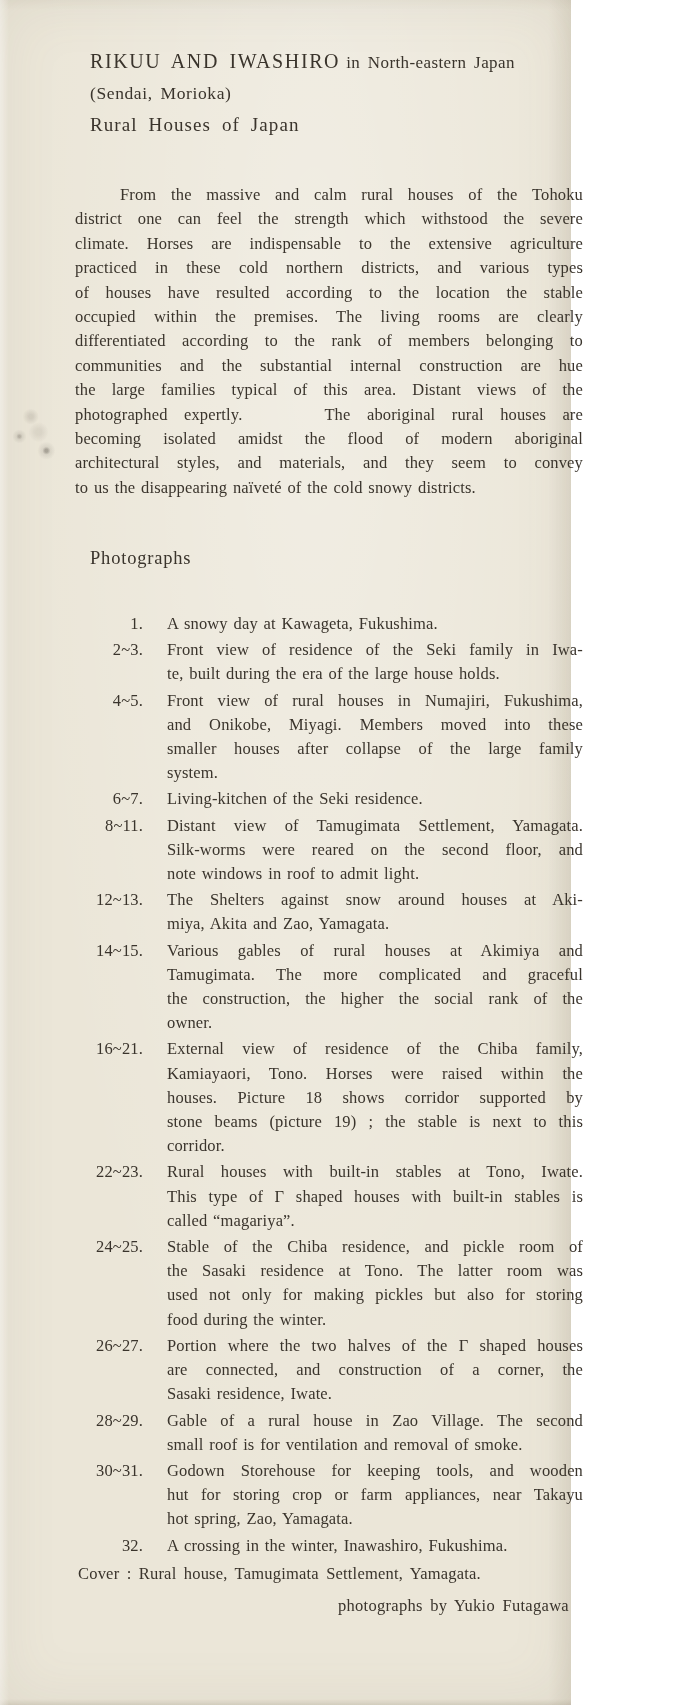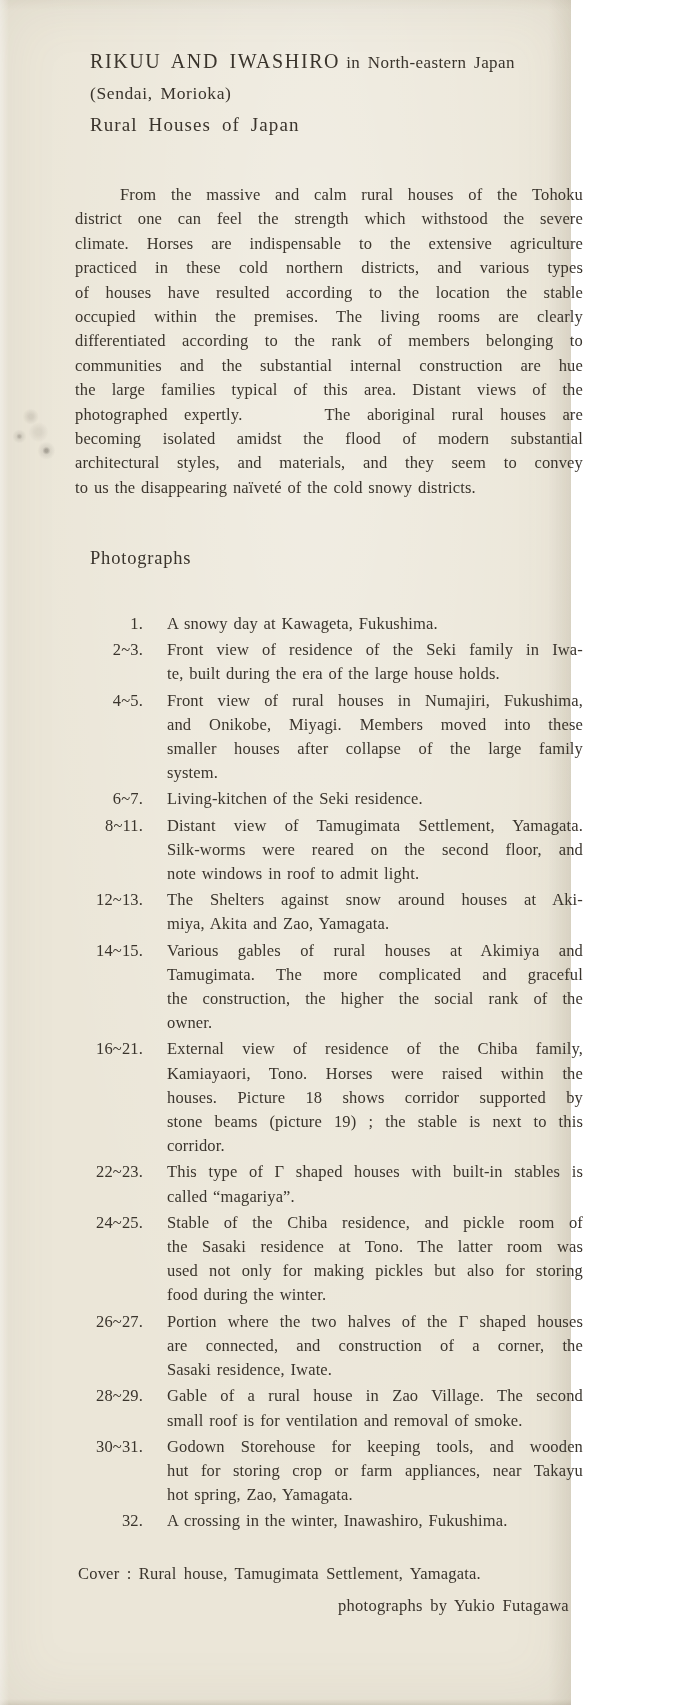--- a/index.html
+++ b/index.html
@@ -114,21 +114,21 @@
       <div class="line">occupied within the premises. The living rooms are clearly</div>
 
       <div class="line">differentiated according to the rank of members belonging to</div>
 
       <div class="line">communities and the substantial internal construction are hue</div>
 
       <div class="line">the large families typical of this area. Distant views of the</div>
 
       <div class="line">photographed expertly.&nbsp;&nbsp;&nbsp;&nbsp; The aboriginal rural houses are</div>
 
-      <div class="line">becoming isolated amidst the flood of modern substantial</div>
+      <div class="line">becoming isolated amidst the flood of modern aboriginal</div>
 
       <div class="line">architectural styles, and materials, and they seem to convey</div>
 
       <div class="line">to us the disappearing naïveté of the cold snowy districts.</div>
     </section>
 
   <h2 class="ph-heading ink">Photographs</h2>
 
   <section class="photo-list">
 
@@ -198,20 +198,21 @@
           <div class="line">Kamiayaori, Tono. Horses were raised within the</div>
           <div class="line">houses. Picture 18 shows corridor supported by</div>
           <div class="line">stone beams (picture 19) ; the stable is next to this</div>
           <div class="line">corridor.</div>
         </div>
       </div>
 
       <div class="entry">
         <div class="num">22~23.</div>
         <div class="entry-body">
+          <div class="line">Rural houses with built-in stables at Tono, Iwate.</div>
           <div class="line">This type of Γ shaped houses with built-in stables is</div>
           <div class="line">called “magariya”.</div>
         </div>
       </div>
 
       <div class="entry">
         <div class="num">24~25.</div>
         <div class="entry-body">
           <div class="line">Stable of the Chiba residence, and pickle room of</div>
           <div class="line">the Sasaki residence at Tono. The latter room was</div>

